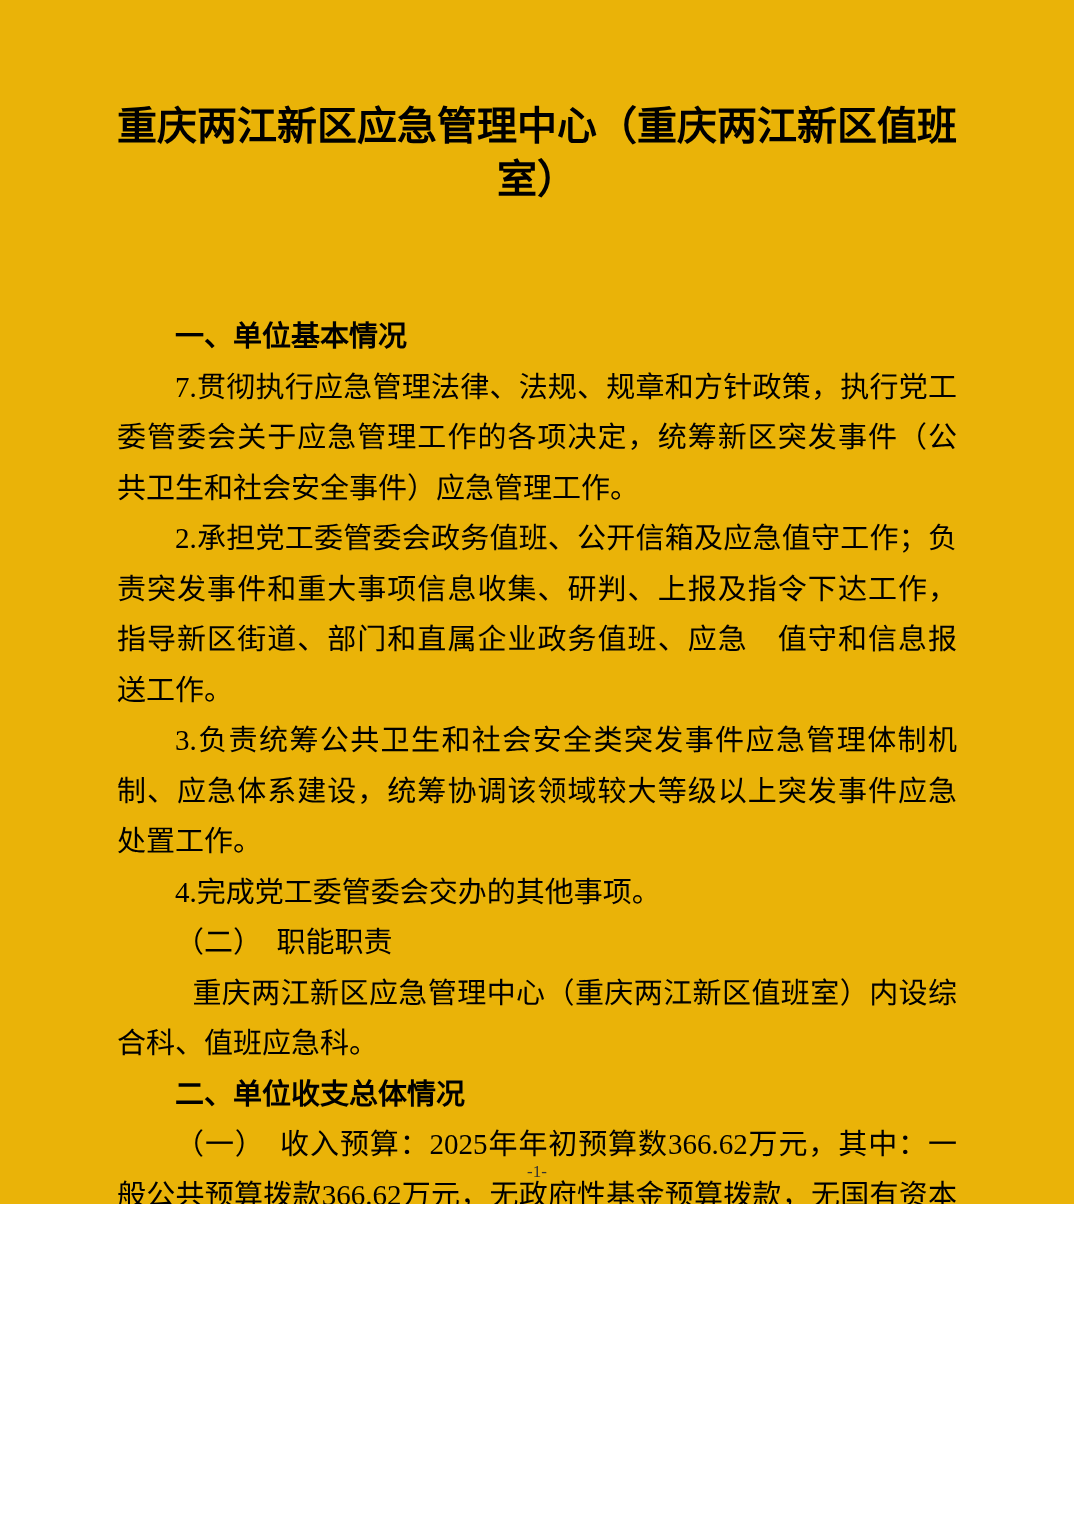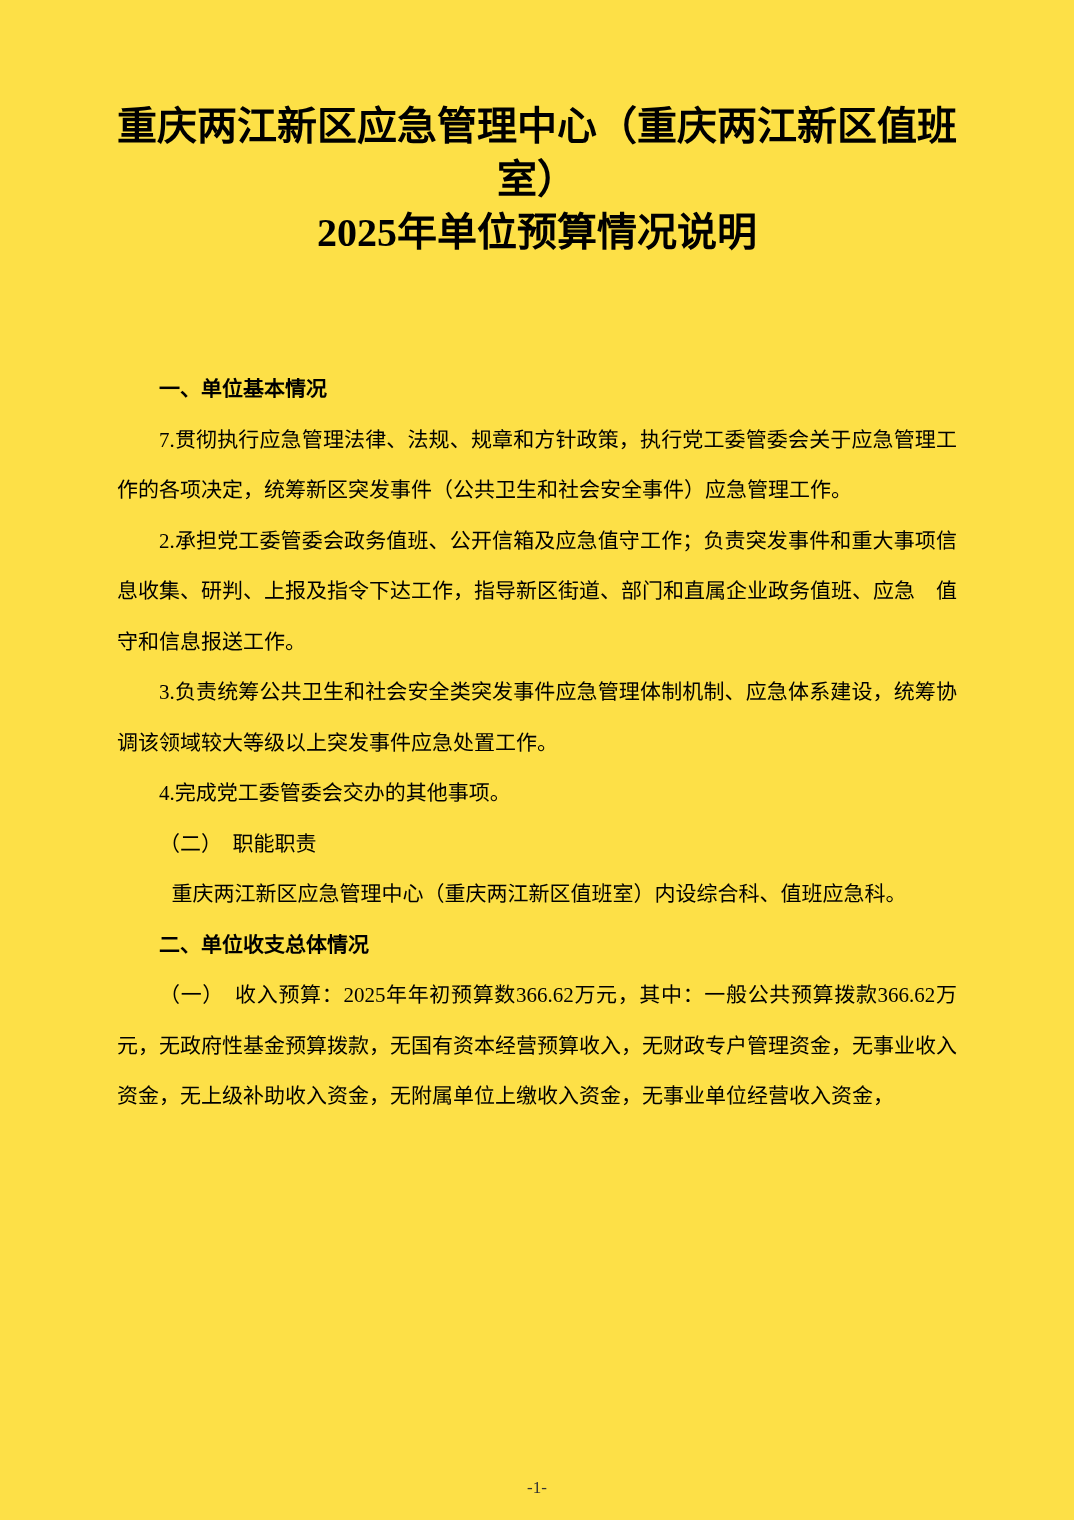--- a/index.html
+++ b/index.html
@@ -5,22 +5,22 @@
   html, body {
     margin: 0;
     padding: 0;
     background: #ffffff;
     color: #000000;
     font-family: "Liberation Serif", serif;
   }
   .page {
     position: relative;
     width: 1074px;
-    height: 1520px;
-    background: #fde047;
+    height: 1204px;
+    background: #eab308;
     overflow: hidden;
   }
   .content {
     position: absolute;
     left: 117px;
     right: 117px;
     top: 0;
   }
   
   .doc-title {
@@ -28,21 +28,21 @@
     text-align: center;
     font-weight: bold;
     font-size: 40px;
     line-height: 53px;
     font-family: "Liberation Serif", serif;
     letter-spacing: 0px;
   }
   
   .body-text {
     margin-top: 105px;
-    font-size: 21px;
+    font-size: 29px;
     line-height: 50.5px;
     text-align: justify;
     text-justify: inter-ideograph;
   }
   .body-text p {
     margin: 0;
     padding: 0;
     text-indent: 2em;
   }
   
@@ -75,21 +75,20 @@
 </style>
 </head>
 <body>
 
 <div class="page">
   <div class="content">
 
     <div class="doc-title">
       <div>重庆两江新区应急管理中心（重庆两江新区值班</div>
       <div>室）</div>
-      <div>2025年单位预算情况说明</div>
     </div>
 
     <div class="body-text">
       <p class="h-hei">一、单位基本情况</p>
       <p>7.贯彻执行应急管理法律、法规、规章和方针政策，执行党工委管委会关于应急管理工作的各项决定，统筹新区突发事件（公共卫生和社会安全事件）应急管理工作。</p>
       <p>2.承担党工委管委会政务值班、公开信箱及应急值守工作；负责突发事件和重大事项信息收集、研判、上报及指令下达工作，指导新区街道、部门和直属企业政务值班、应急　值守和信息报送工作。</p>
       <p>3.负责统筹公共卫生和社会安全类突发事件应急管理体制机制、应急体系建设，统筹协调该领域较大等级以上突发事件应急处置工作。</p>
       <p>4.完成党工委管委会交办的其他事项。</p>
       <p class="h-kai">（二）　职能职责</p>
       <p class="extra-indent">重庆两江新区应急管理中心（重庆两江新区值班室）内设综合科、值班应急科。</p>

